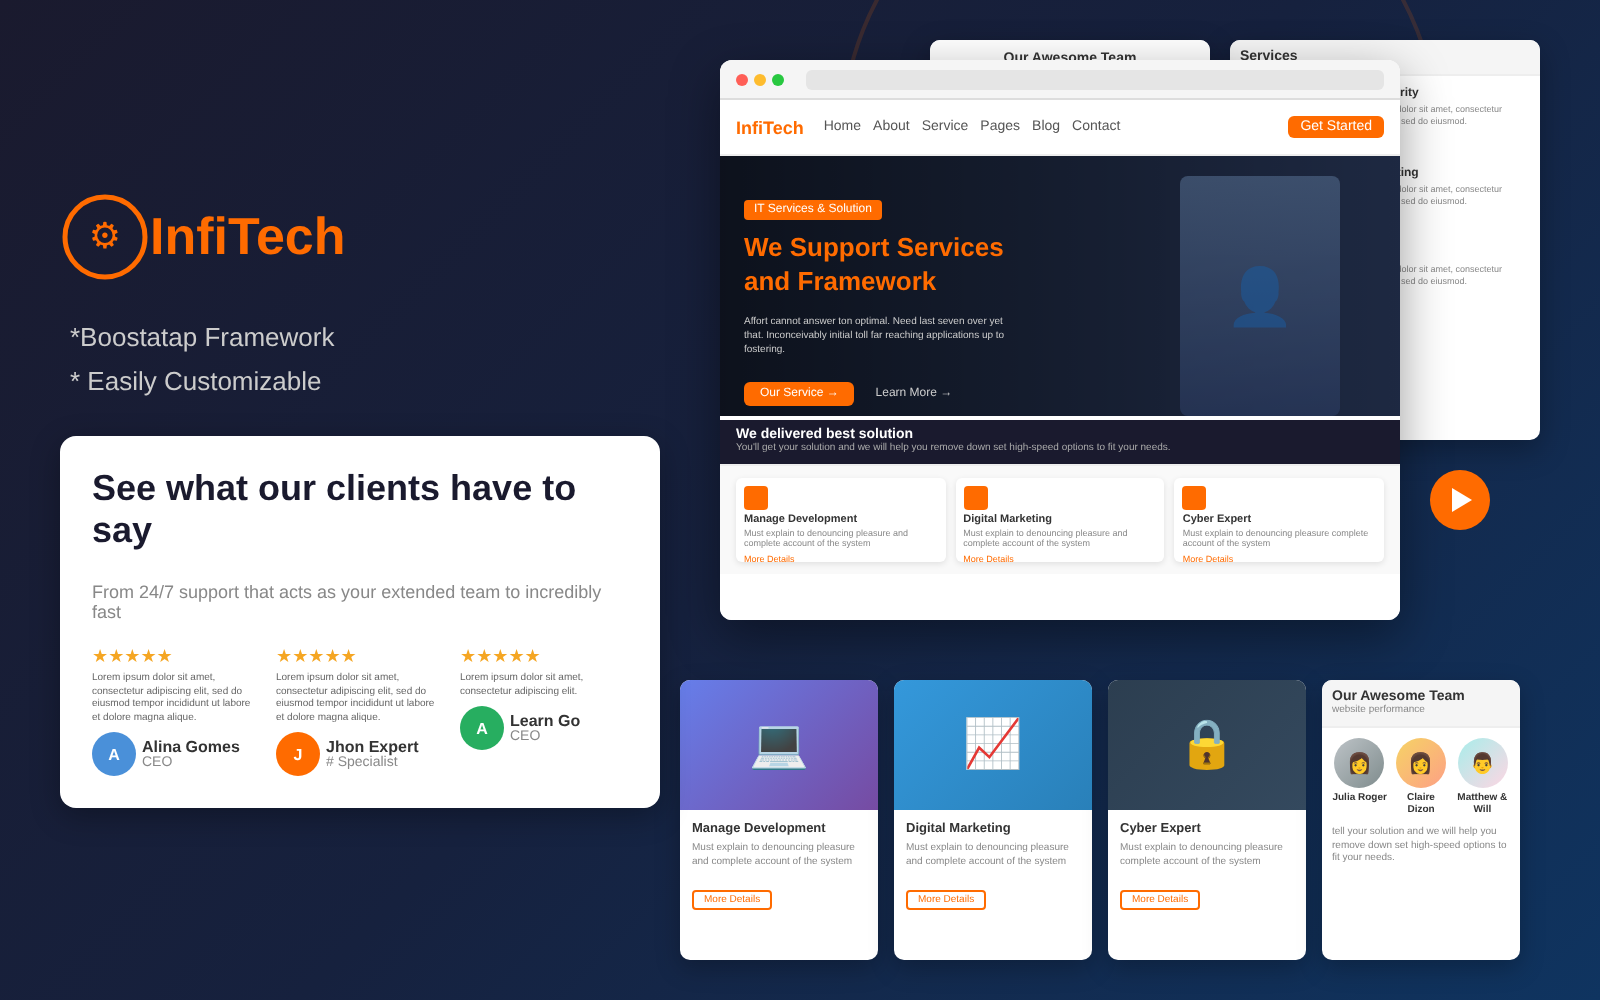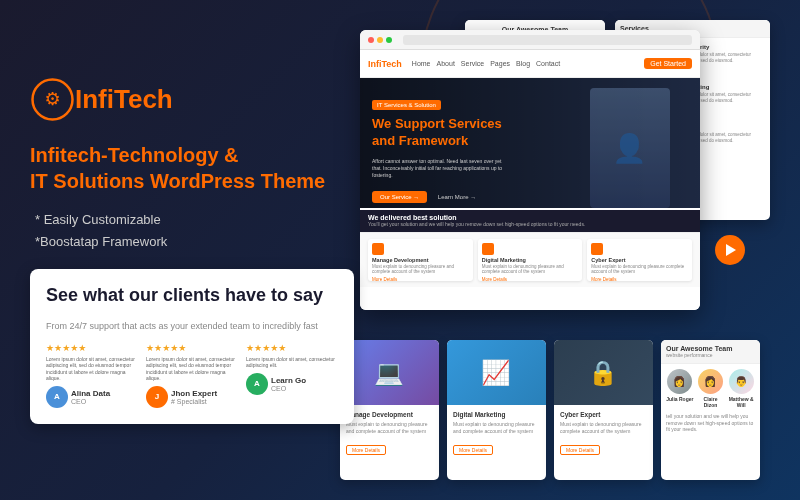--- a/index.html
+++ b/index.html
@@ -66,21 +66,21 @@
       font-size: 13px;
       margin-bottom: 7px;
       padding-left: 5px;
     }
 
     
     .testimonial-card {
       background: white;
       border-radius: 8px;
       padding: 16px;
-      width: 324px;
+      width: 300px;
       margin-top: 10px;
       box-shadow: 0 4px 15px rgba(0,0,0,0.3);
     }
 
     .testimonial-title {
       font-size: 18px;
       font-weight: 700;
       color: #1a1a2e;
       margin-bottom: 3px;
     }
@@ -613,43 +613,39 @@
     <div class="logo-area">
       <svg class="gear-logo" viewBox="0 0 45 45">
         <circle cx="22.5" cy="22.5" r="20" fill="none" stroke="#ff6b00" stroke-width="2.5"></circle>
         <text x="22.5" y="28" text-anchor="middle" font-size="18" fill="#ff6b00">⚙</text>
       </svg>
       <div class="logo-text">
         <span>Infi</span><span style="color:#ff6b00">Tech</span>
       </div>
     </div>
 
-    <div class="headline">
-      <span>Infitech-Technology &amp;</span><br>
-      <span>IT Solutions WordPress Theme</span>
-    </div>
 
     <ul class="features-list">
+      <li>*Boostatap Framework</li>
       <li>* Easily Customizable</li>
-      <li>*Boostatap Framework</li>
     </ul>
 
     <div class="testimonial-card">
       <div class="testimonial-title">See what our clients have to say</div>
       <div class="testimonial-subtitle">From 24/7 support that acts as your extended team to incredibly fast</div>
 
       <div class="testimonial-reviews">
 
         <div class="review-item">
           <div class="stars">★★★★★</div>
           <div style="font-size:5px;color:#666;line-height:1.3;margin-bottom:4px;">Lorem ipsum dolor sit amet, consectetur adipiscing elit, sed do eiusmod tempor incididunt ut labore et dolore magna alique.</div>
           <div class="review-footer">
             <div class="avatar-circle avatar-blue">A</div>
             <div class="review-info">
-              <div class="reviewer-name">Alina Data</div>
+              <div class="reviewer-name">Alina Gomes</div>
               <div class="reviewer-role">CEO</div>
             </div>
           </div>
         </div>
 
         <div class="review-item">
           <div class="stars">★★★★★</div>
           <div style="font-size:5px;color:#666;line-height:1.3;margin-bottom:4px;">Lorem ipsum dolor sit amet, consectetur adipiscing elit, sed do eiusmod tempor incididunt ut labore et dolore magna alique.</div>
           <div class="review-footer">
             <div class="avatar-circle avatar-orange">J</div>

